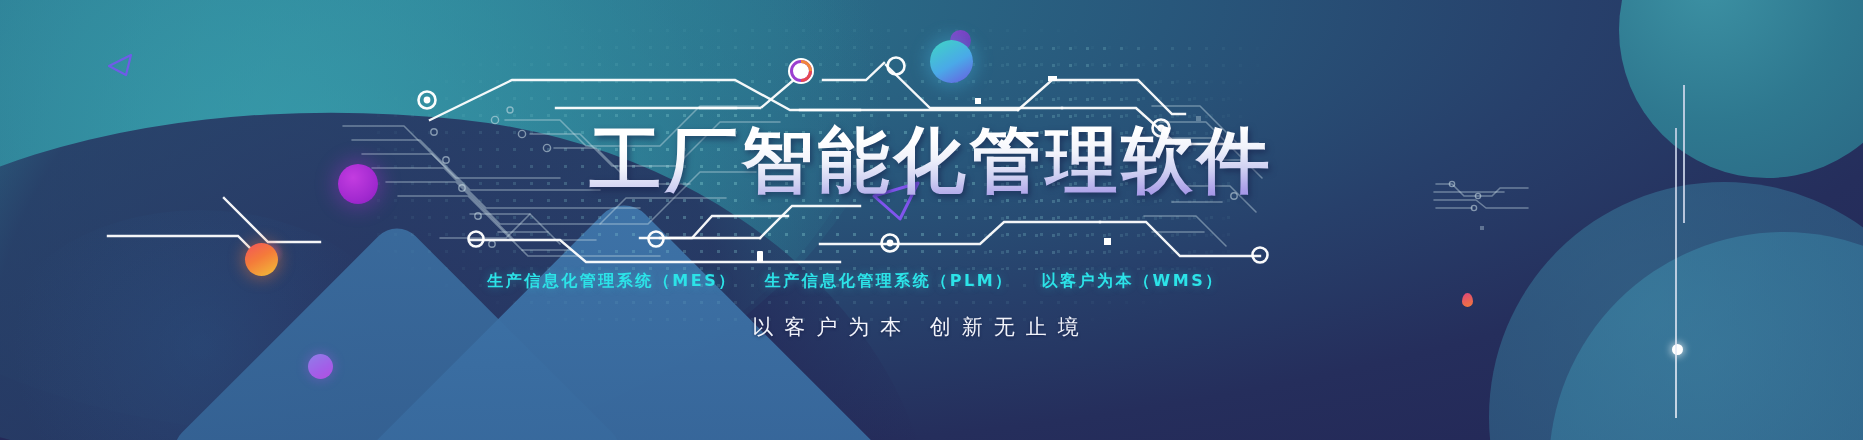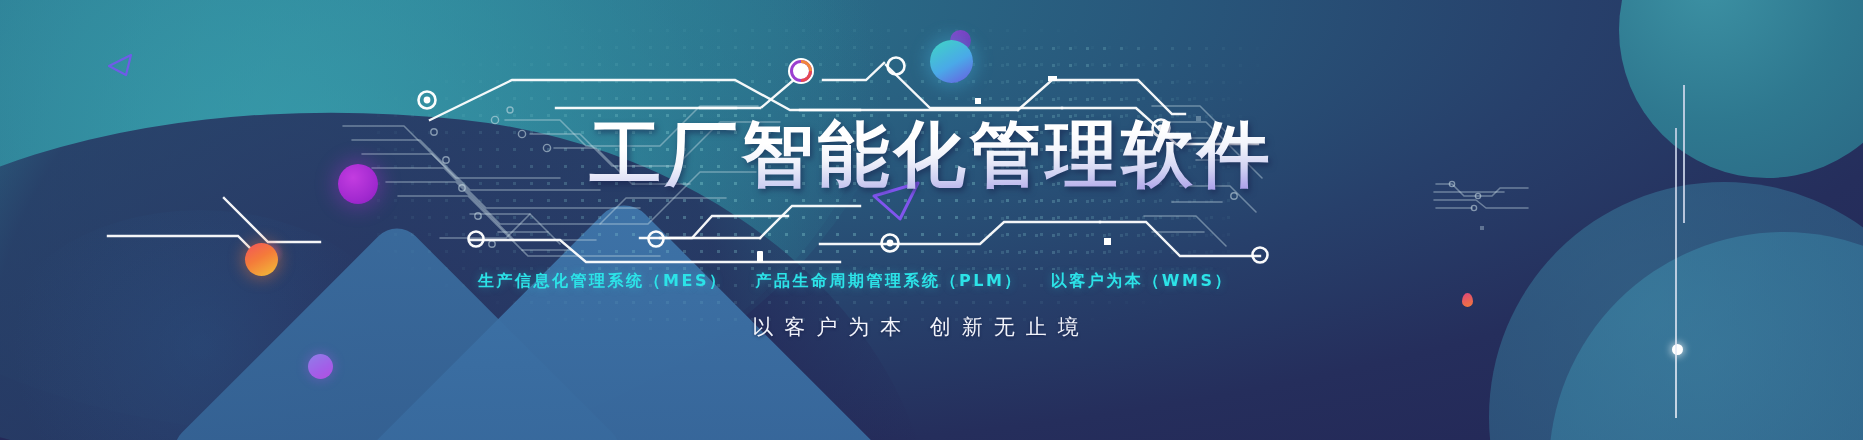--- a/index.html
+++ b/index.html
@@ -136,21 +136,21 @@
   #vline-a{left:1683px;top:85px;height:138px;background:linear-gradient(#cfd8ec,#cfd8ec);opacity:.85;}
   #vline-b{left:1675px;top:128px;height:290px;background:linear-gradient(#cfd8ec,#e9eef8);opacity:.8;}
 
   
   #headline-wrap{
     position:absolute;left:0;top:118px;width:1863px;text-align:center;
     pointer-events:none;
   }
   #headline{
     display:inline-block;
-    font-family:Liberation Mono, monospace;
+    font-family:Liberation Sans, sans-serif;
     font-weight:700;
     font-size:72px;
     letter-spacing:4px;
     line-height:84px;
     background:linear-gradient(178deg,#ffffff 0%,#ffffff 30%,#f1f3fb 48%,#cfd0f2 68%,#a99ce8 88%,#9b8ae4 100%);
     -webkit-background-clip:text;background-clip:text;
     color:transparent;-webkit-text-fill-color:transparent;
     filter:drop-shadow(2px 3px 3px rgba(20,26,70,.55));
     padding:0 10px;
     text-align:right;
@@ -314,19 +314,19 @@
   <svg class="tri" style="left:866px;top:178px;width:56px;height:46px;" viewBox="0 0 56 46" xmlns="http://www.w3.org/2000/svg">
     <path d="M52,5 L8,18 L34,41 Z" fill="none" stroke="#8055ee" stroke-width="3" stroke-linejoin="round"></path>
   </svg>
 
   <div id="headline-wrap">
     <span id="headline">工厂智能化管理软件</span>
   </div>
 
   <div id="subtitle-row">
     <span class="sub-item">生产信息化管理系统（MES）</span>
-    <span class="sub-item">产品生命周期管理系统（PLM）</span>
+    <span class="sub-item">生产信息化管理系统（PLM）</span>
     <span class="sub-item">以客户为本（WMS）</span>
   </div>
 
   <div id="tagline">以客户为本 创新无止境</div>
 
 </div>
 
 </body></html>

